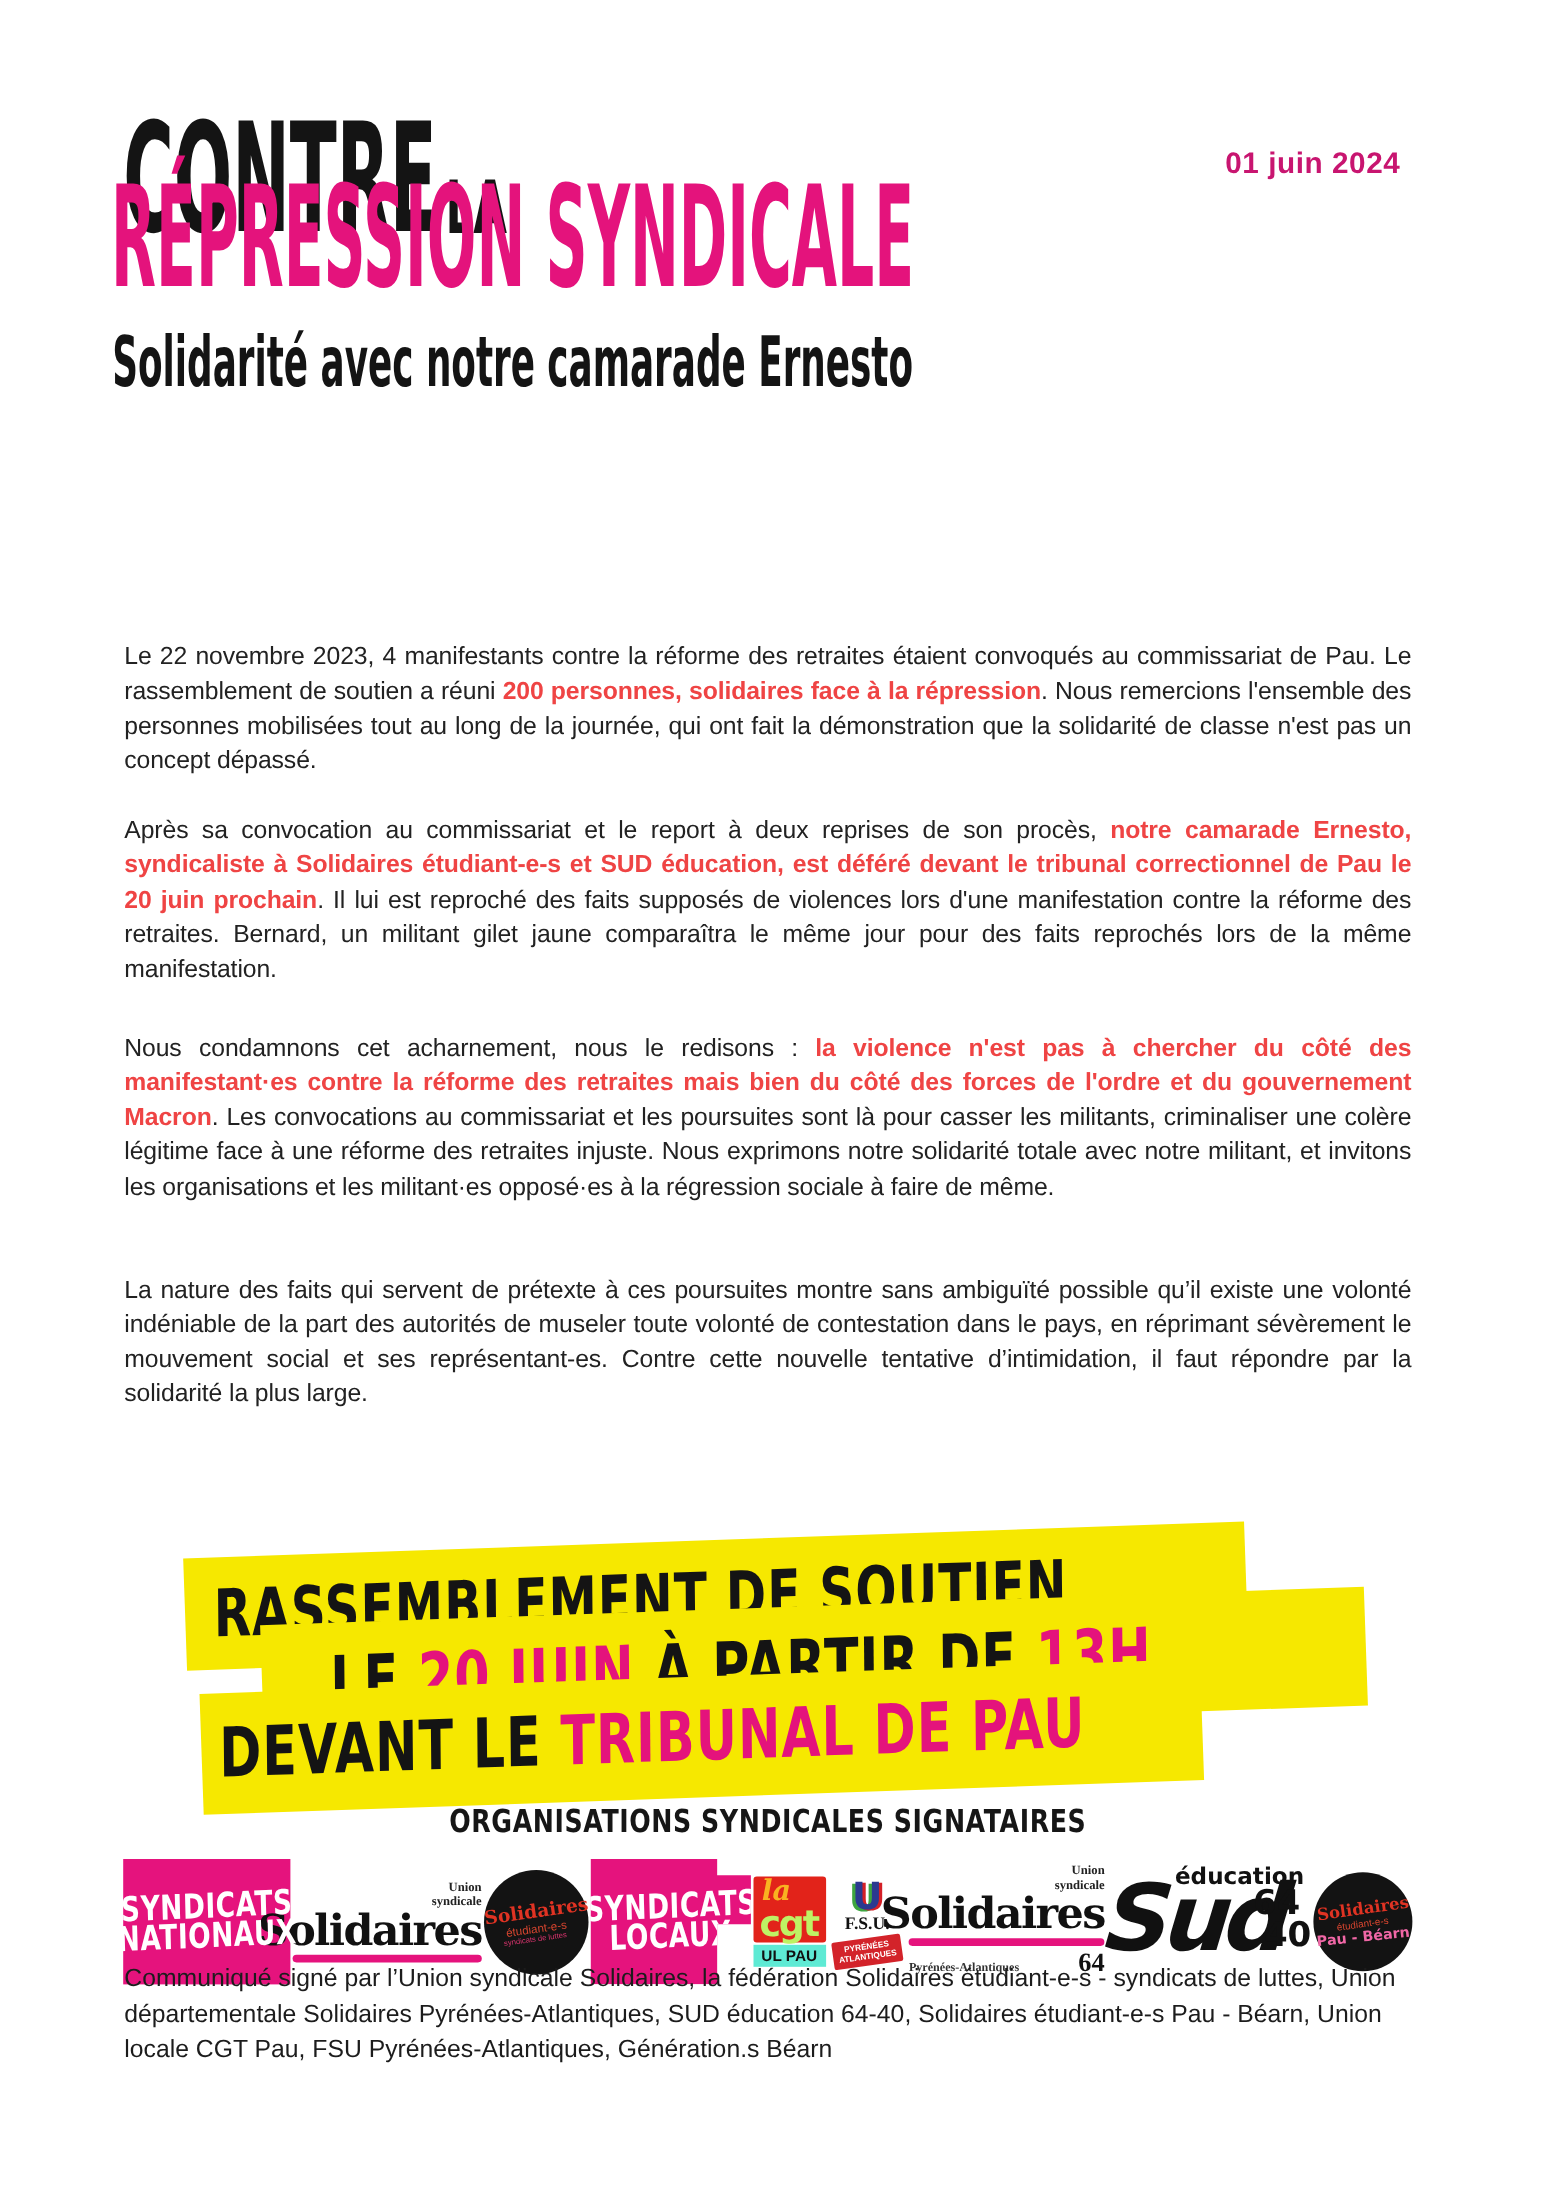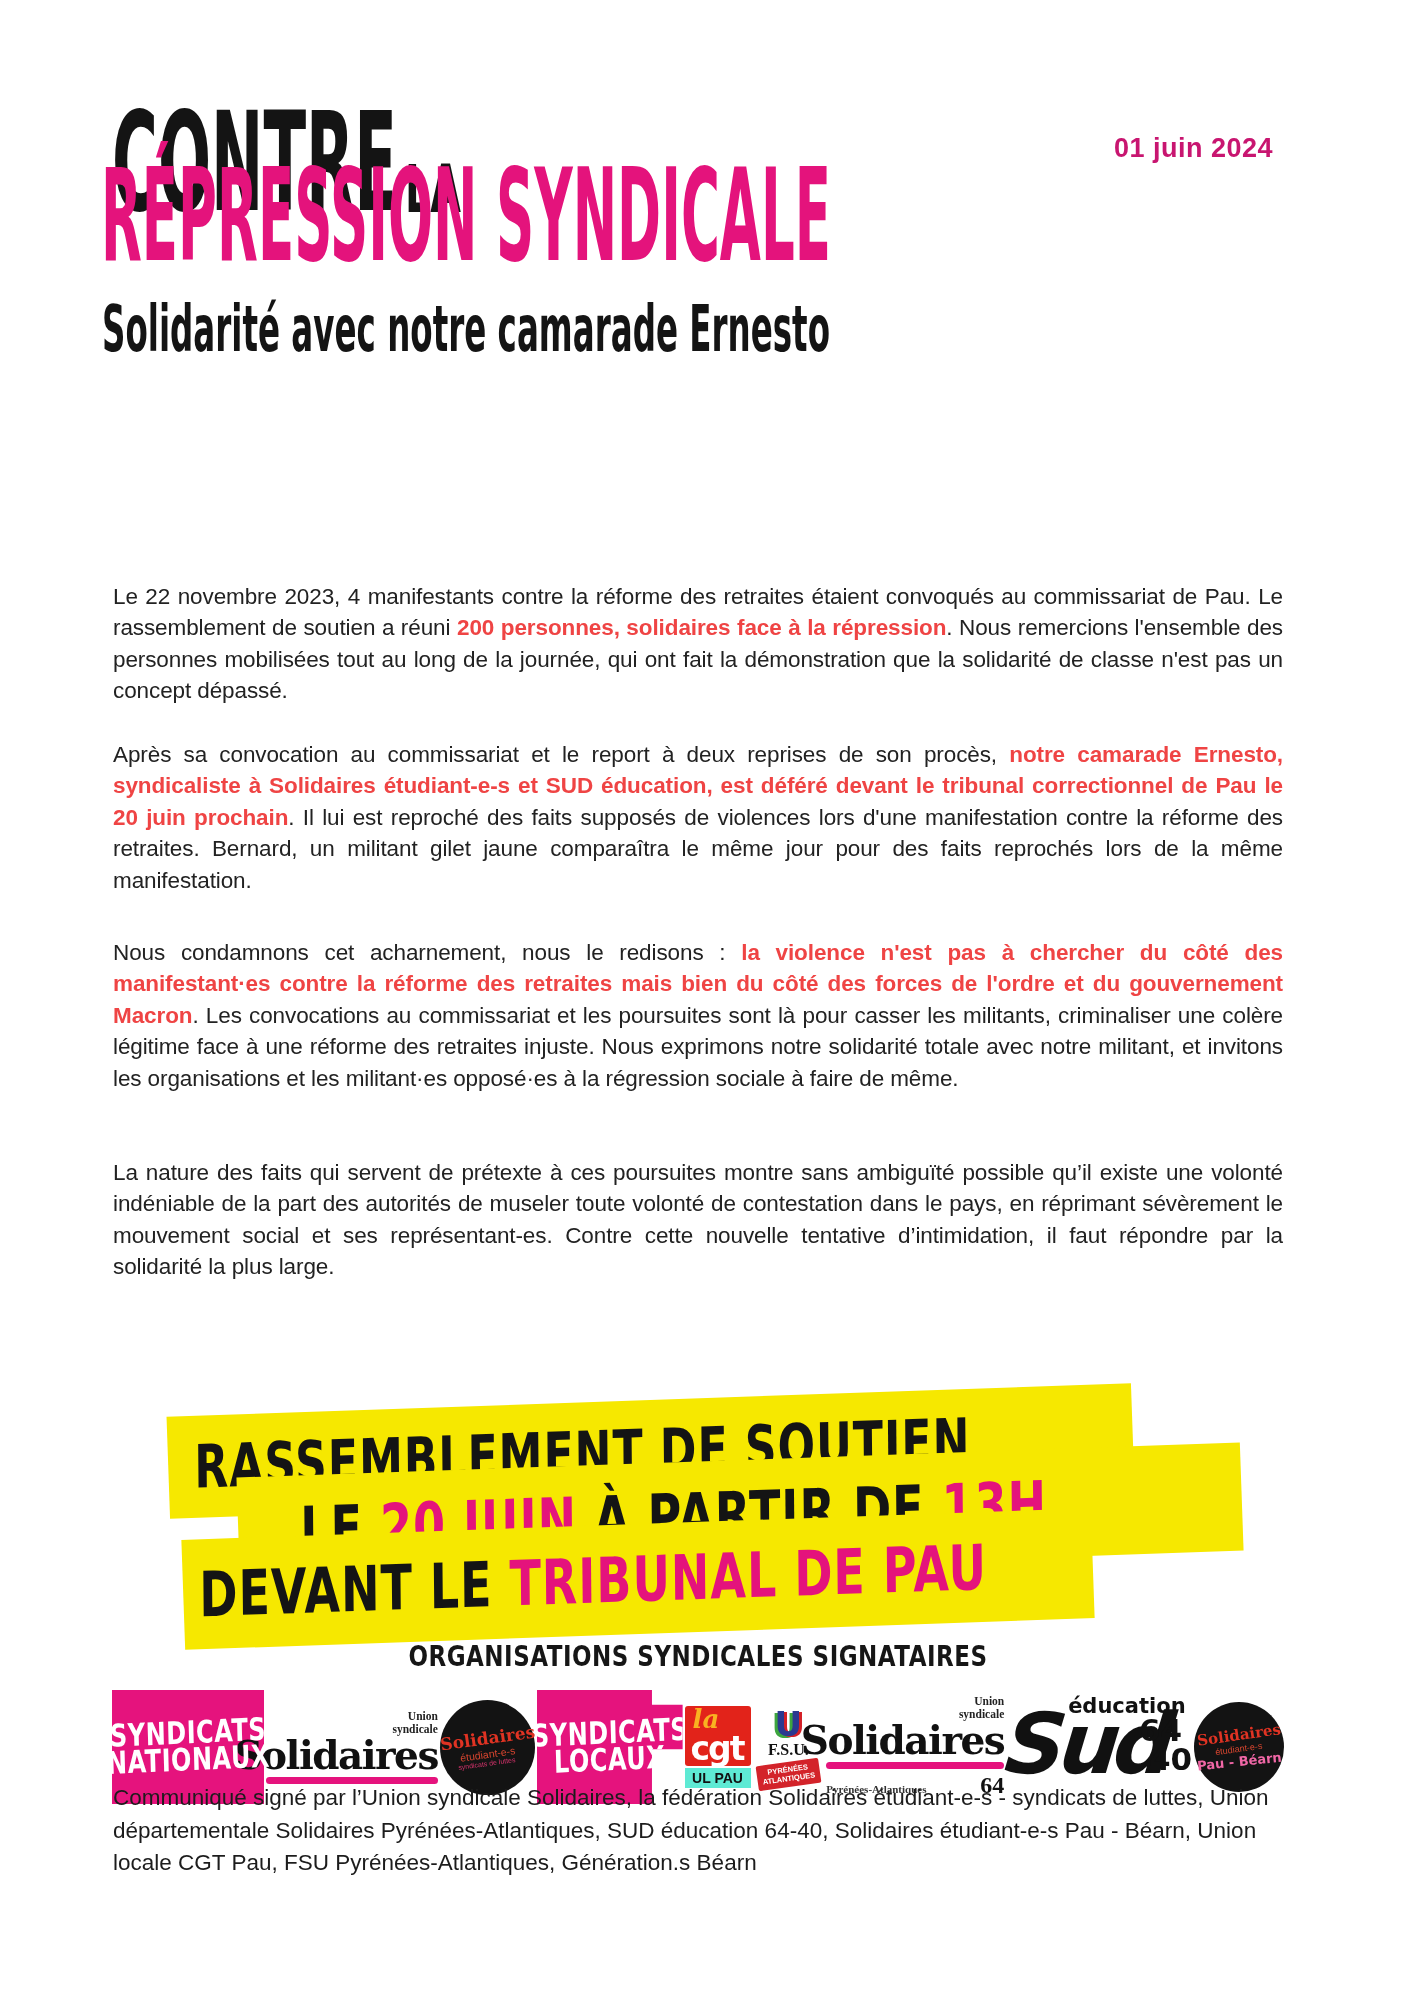--- a/index.html
+++ b/index.html
@@ -57,21 +57,21 @@
         transform:rotate(-8deg);}
   .c-sub{color:#d6452f;transform:rotate(-8deg);}
   .c-tag{color:#d6336c;transform:rotate(-8deg);}
   .c-region{font-family:"DejaVu Sans",sans-serif;font-weight:900;color:#f067a6;transform:rotate(-6deg);}
 
   .logo-cgt{display:flex;flex-direction:column;width:66px;}
   .cgt-box{position:relative;width:66px;height:60px;background:#e2231a;border-radius:3px;}
   .cgt-la{position:absolute;top:-2px;left:8px;font-family:"DejaVu Serif",serif;font-style:italic;
         font-weight:bold;font-size:26px;color:#f9b221;}
   .cgt-txt{position:absolute;bottom:-2px;left:6px;font-family:"DejaVu Sans",sans-serif;
-        font-weight:900;font-size:33px;color:#ffffff;letter-spacing:-2px;}
+        font-weight:900;font-size:33px;color:#bef264;letter-spacing:-2px;}
   .cgt-ul{margin-top:2px;background:#5eead4;color:#111;font-weight:800;font-size:14px;
         text-align:center;padding:2px 0;}
 
   .logo-fsu{display:flex;flex-direction:column;align-items:center;width:72px;}
   .fsu-u{font-family:"DejaVu Sans",sans-serif;font-weight:900;font-size:34px;line-height:32px;color:#2b3990;
         text-shadow:3px 1px 0 #d42027,-3px 2px 0 #3da53f;}
   .fsu-txt{font-family:"Liberation Serif",serif;font-weight:bold;font-size:16px;color:#111;margin-top:1px;}
   .fsu-chip{margin-top:3px;background:#d3232a;color:#fff;font-weight:bold;font-size:7.5px;
         line-height:8.5px;text-align:center;padding:4px 5px;transform:rotate(-8deg);border-radius:2px;}
 

